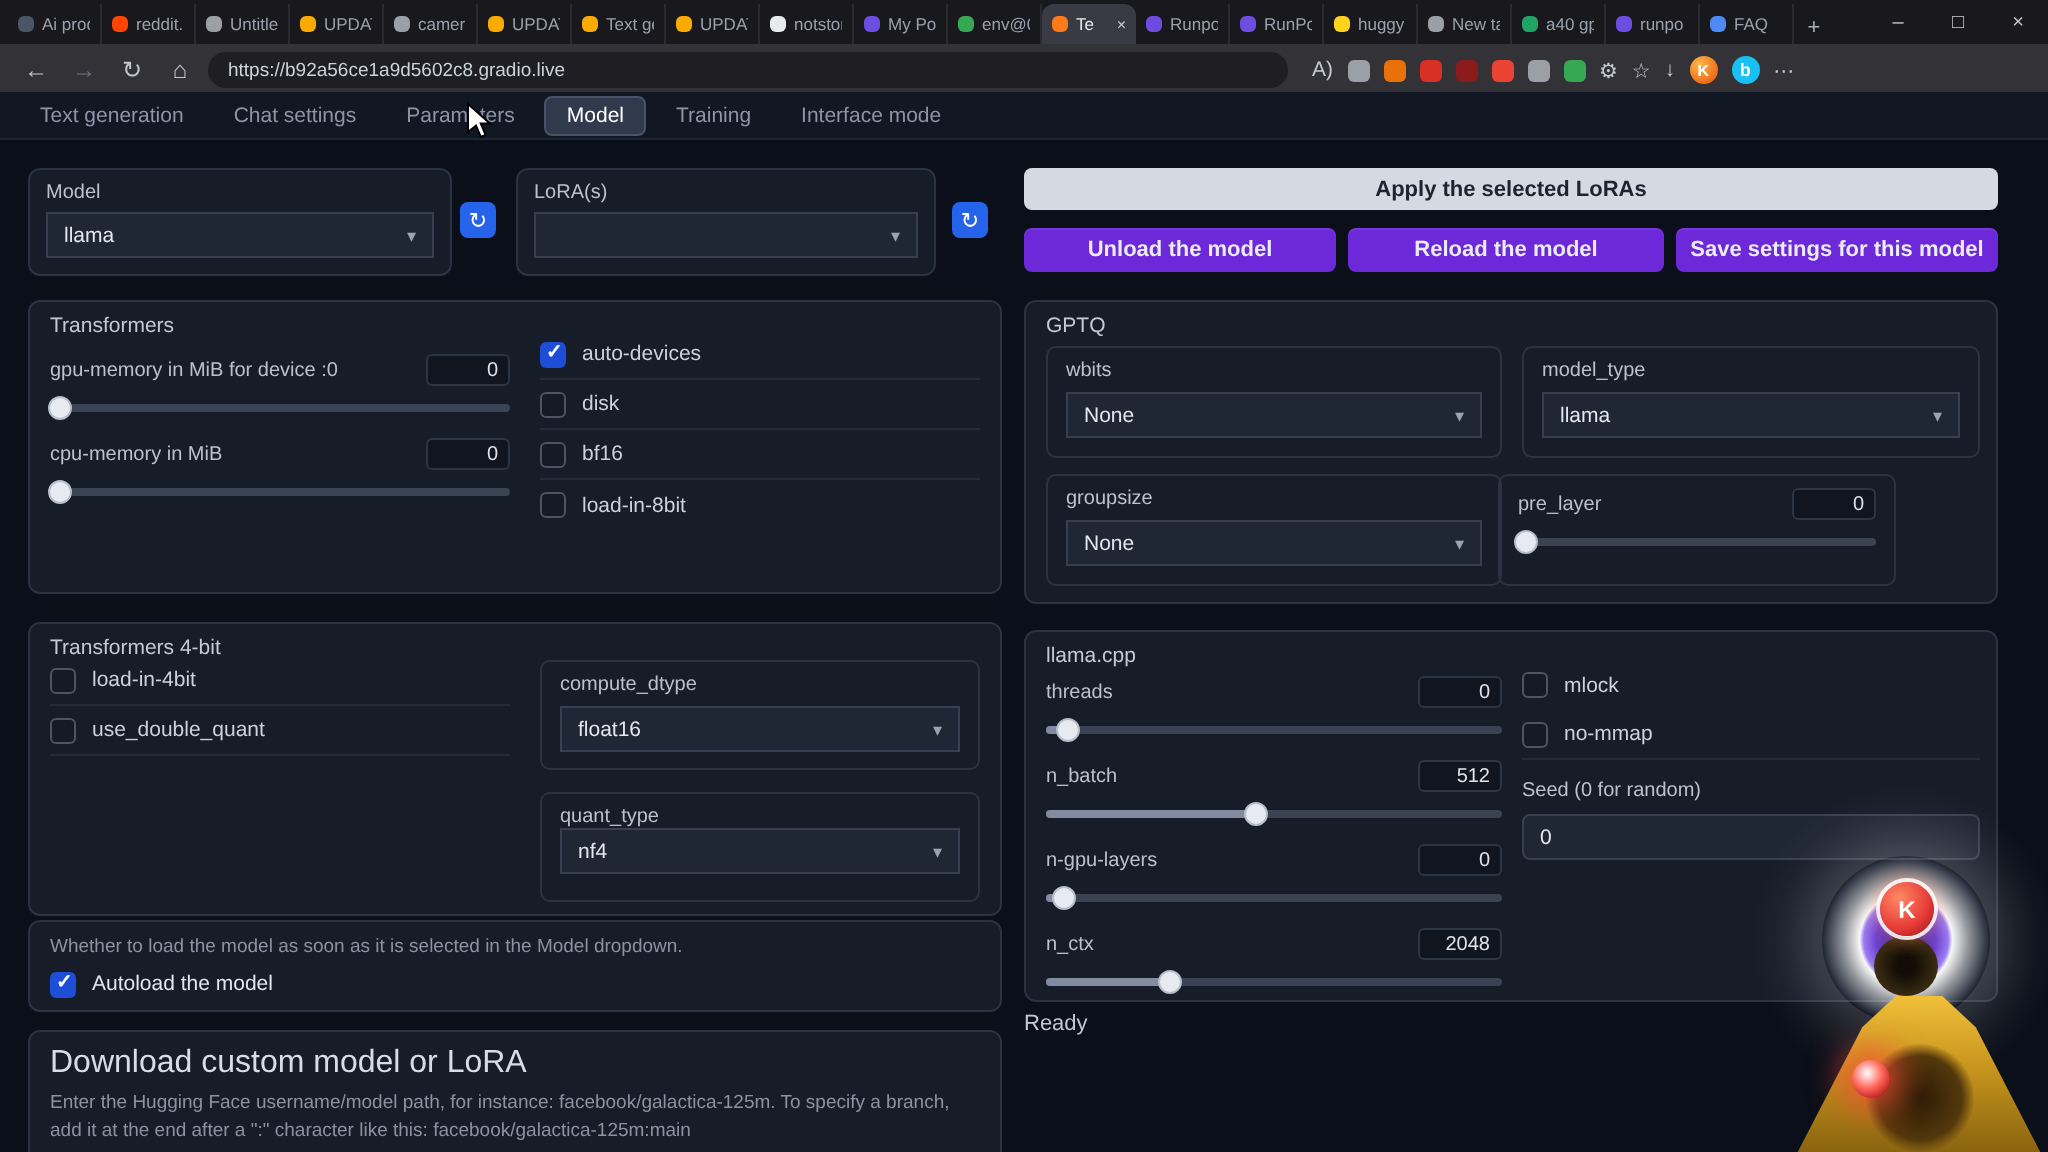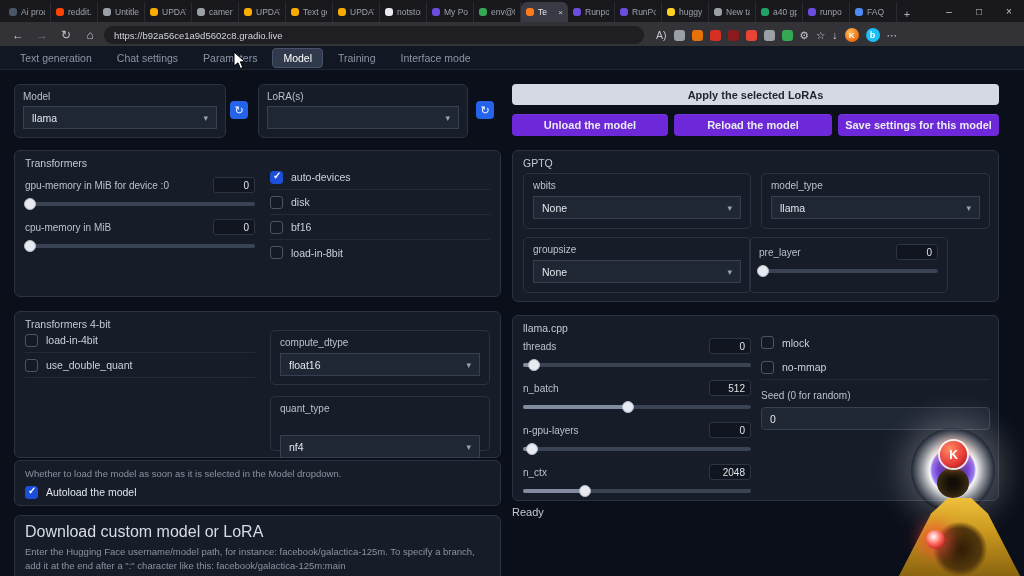--- a/index.html
+++ b/index.html
@@ -280,21 +280,21 @@
   </div>
   <div class="subbox" style="left:255px;top:18px;right:10px;height:55px">
     <div class="field-label">compute_dtype</div>
     <div class="dd" style="margin-top:5px">
       <span>float16</span>
       <span class="caret">▾</span>
     </div>
   </div>
   <div class="subbox" style="left:255px;top:84px;right:10px;height:55px">
     <div class="field-label">quant_type</div>
-    <div class="dd" style="margin-top:21px">
+    <div class="dd" style="margin-top:0">
       <span>nf4</span>
       <span class="caret">▾</span>
     </div>
   </div>
 </div>
 
 <div class="panel" style="left:512px;top:150px;width:487px;height:152px">
   <div class="panel-title">GPTQ</div>
   <div class="subbox" style="left:10px;top:22px;width:228px;height:56px">
     <div class="field-label">wbits</div>

